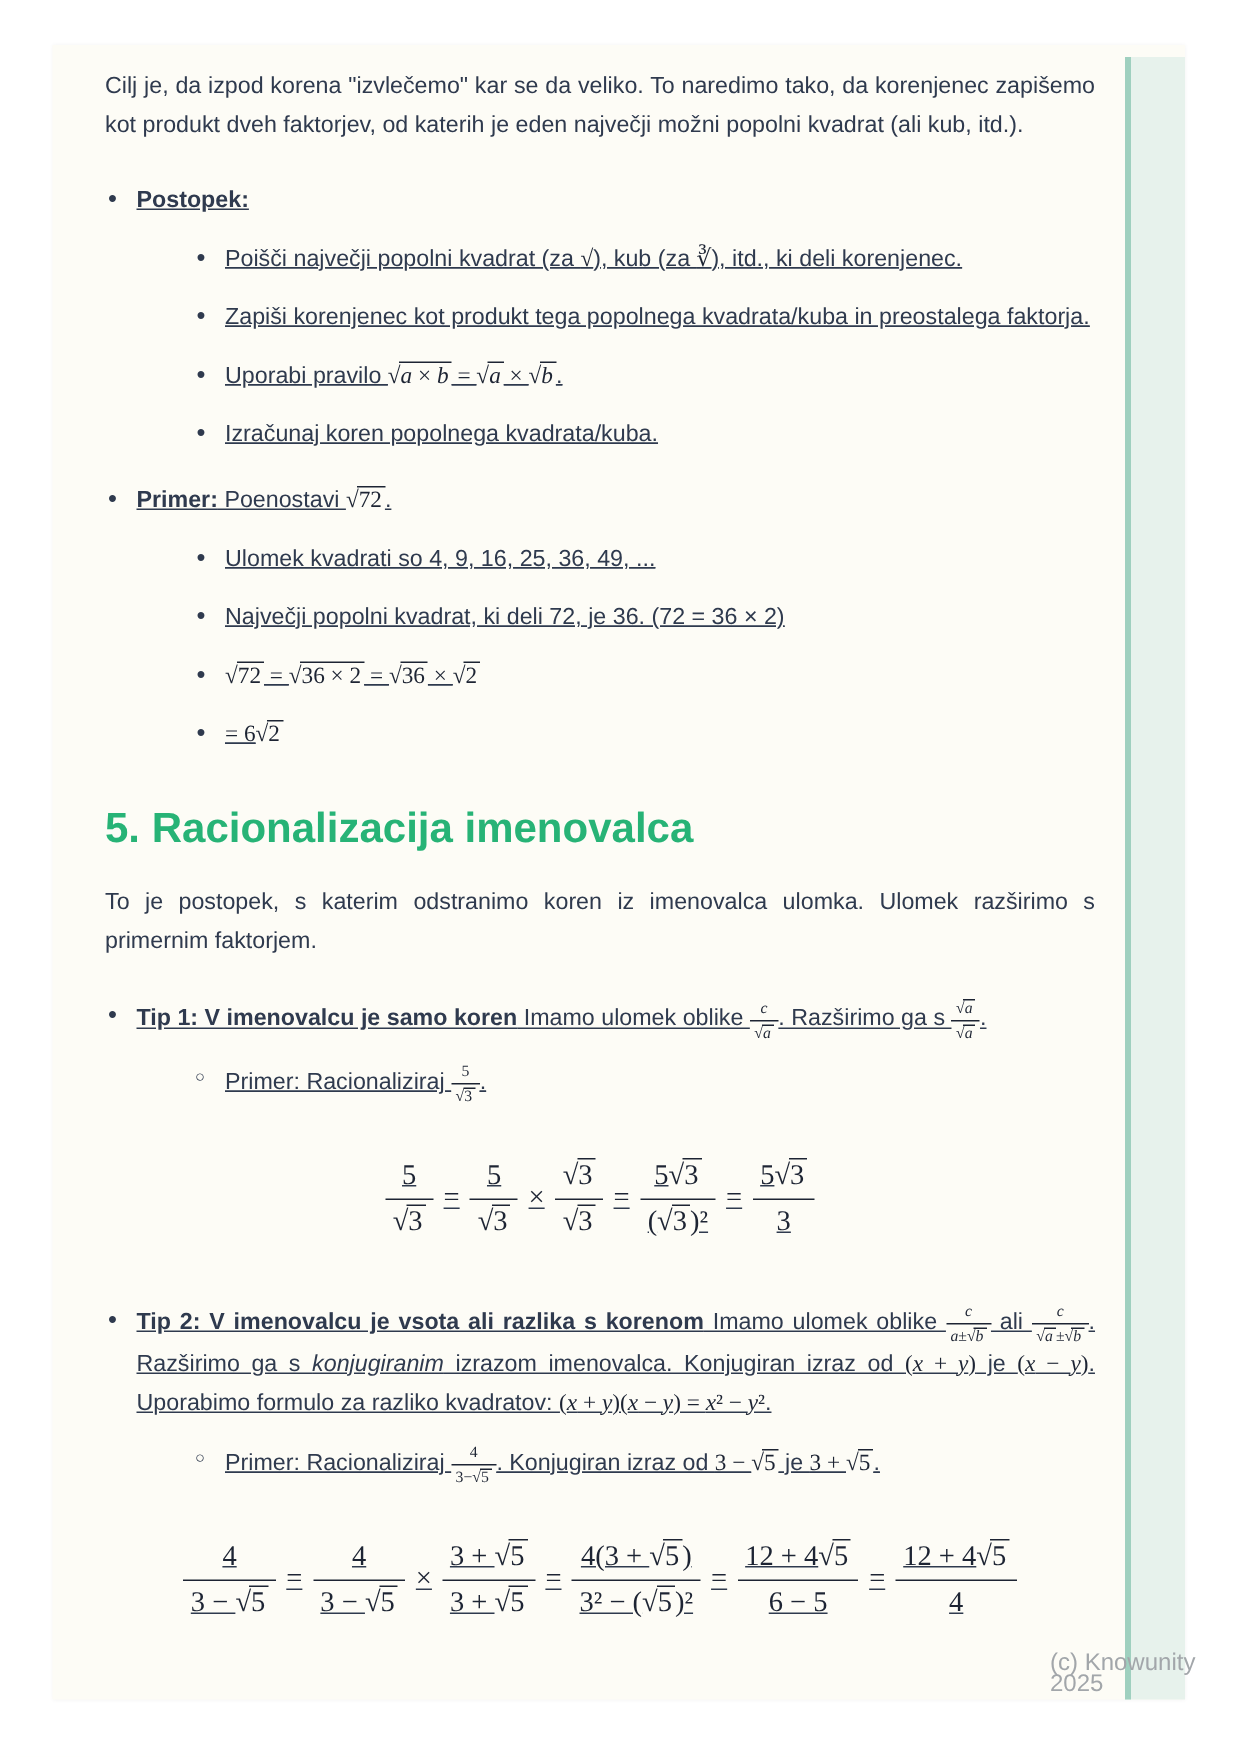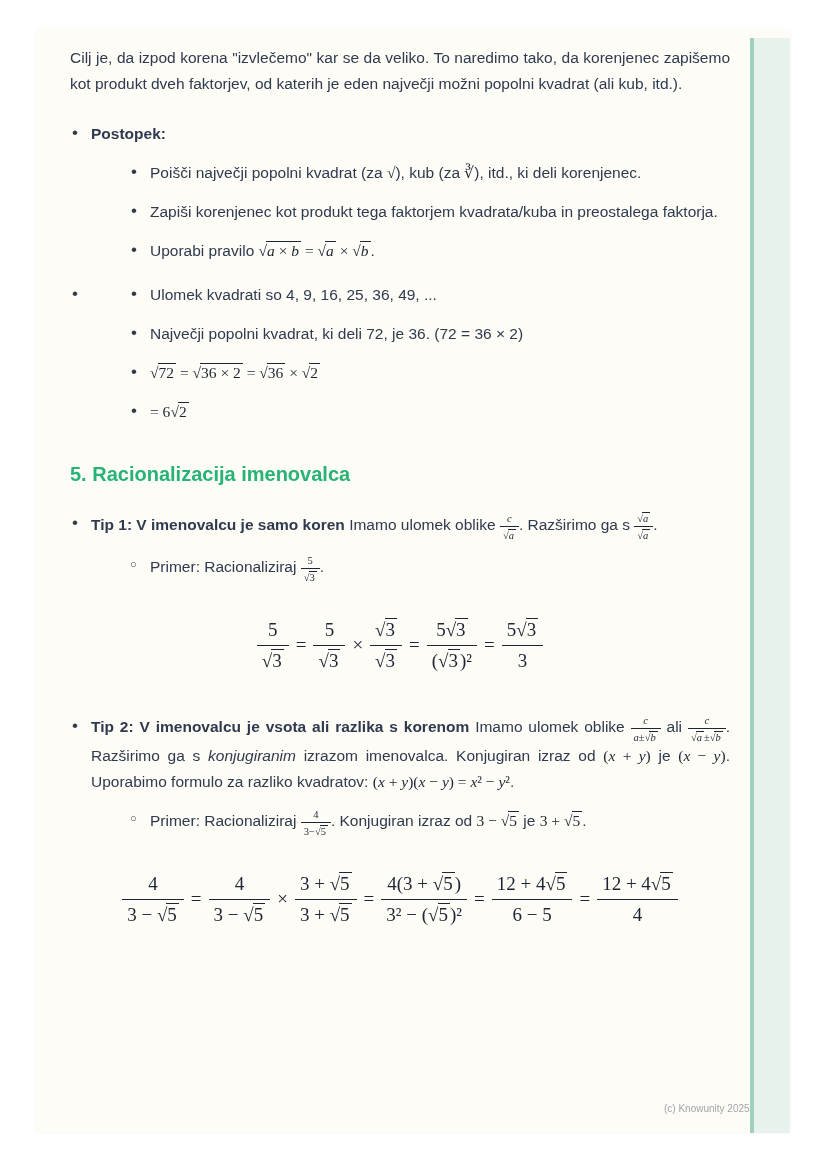--- a/index.html
+++ b/index.html
@@ -24,25 +24,25 @@
   .greenbar{
     position:absolute;top:8px;right:0;bottom:0;width:40px;
     background:var(--bar-fill);border-left:4px solid var(--bar-edge);
   }
   .content{
     position:absolute;left:35px;top:0;width:660px;
     font-size:15.5px;line-height:26px;text-align:justify;
   }
   .para{margin:15px 0 24px;}
   .heading{
-    font-size:20px;line-height:30px;font-weight:700;color:var(--accent);
+    font-size:28px;line-height:30px;font-weight:700;color:var(--accent);
     margin:34px 0 22px;text-align:left;
   }
   .blist{list-style:none;margin:4px 0 10px;}
-  .blist>li{position:relative;padding-left:21px;}
+  .blist>li{position:relative;padding-left:21px;text-decoration:underline;}
   .lvl1>li{margin:16px 0 18px;}
   .blist .blist{margin-left:38px;margin-top:3px;margin-bottom:0;}
   .lvl2>li{margin:13px 0;}
   .blist.disc>li::before{
     content:"\2022";position:absolute;left:2px;top:-1px;font-size:17px;color:var(--text);
   }
   .blist.circle>li::before{
     content:"\25CB";position:absolute;left:1px;top:-3px;font-size:11px;color:var(--text);
   }
   .tb{font-weight:700;}
@@ -60,65 +60,70 @@
   .li-text .math .frac,.para .math .frac{font-size:10.5px;position:relative;top:1px;}
   .formula{
     display:flex;align-items:center;justify-content:center;gap:7px;
     font-family:"Liberation Serif","DejaVu Serif",serif;font-size:19px;color:var(--math);
     margin:34px 0 40px;margin-left:-21px;line-height:1.2;
   }
   .formula .frac{line-height:1.25;}
   .formula .fnum{border-bottom:1.3px solid currentColor;padding:1px 5px 3px;}
   .formula .fden{padding:3px 5px 1px;}
   .watermark{
-    position:absolute;left:664px;top:1102px;z-index:3;
-    font-size:10px;color:var(--muted);line-height:14px;
+    position:absolute;left:700px;top:1102px;z-index:3;
+    font-size:16px;color:var(--muted);line-height:14px;
   }
 </style>
 </head>
 <body>
 
 <div class="page">
   <div class="card">
     <div class="greenbar"></div>
     <div class="content">
         <p class="para">Cilj je, da izpod korena "izvlečemo" kar se da veliko. To naredimo tako, da korenjenec zapišemo kot produkt dveh faktorjev, od katerih je eden največji možni popolni kvadrat (ali kub, itd.).</p>
         <ul class="blist lvl1 disc">
           <li>
             <div class="li-text"><span class="tb">Postopek:</span></div>
             <ul class="blist lvl2 disc">
               <li>
                 <div class="li-text">Poišči največji popolni kvadrat (za <span class="math">√</span>), kub (za <span class="math">∛</span>), itd., ki deli korenjenec.</div>
               </li>
               <li>
-                <div class="li-text">Zapiši korenjenec kot produkt tega faktorjem kvadrata/kuba in preostalega faktorja.</div>
+                <div class="li-text">Zapiši korenjenec kot produkt tega popolnega kvadrata/kuba in preostalega faktorja.</div>
               </li>
               <li>
                 <div class="li-text">Uporabi pravilo <span class="math"><span class="sqrt"><span class="rad">√</span><span class="vin"><span class="ti">a</span> × <span class="ti">b</span></span></span> = <span class="sqrt"><span class="rad">√</span><span class="vin"><span class="ti">a</span></span></span> × <span class="sqrt"><span class="rad">√</span><span class="vin"><span class="ti">b</span></span></span></span>.</div>
               </li>
+              <li>
+                <div class="li-text">Izračunaj koren popolnega kvadrata/kuba.</div>
+              </li>
             </ul>
           </li>
           <li>
+            <div class="li-text"><span class="tb">Primer:</span> Poenostavi <span class="math"><span class="sqrt"><span class="rad">√</span><span class="vin">72</span></span></span>.</div>
             <ul class="blist lvl2 disc">
               <li>
                 <div class="li-text">Ulomek kvadrati so 4, 9, 16, 25, 36, 49, ...</div>
               </li>
               <li>
                 <div class="li-text">Največji popolni kvadrat, ki deli 72, je 36. (72 = 36 × 2)</div>
               </li>
               <li>
                 <div class="li-text"><span class="math"><span class="sqrt"><span class="rad">√</span><span class="vin">72</span></span> = <span class="sqrt"><span class="rad">√</span><span class="vin">36 × 2</span></span> = <span class="sqrt"><span class="rad">√</span><span class="vin">36</span></span> × <span class="sqrt"><span class="rad">√</span><span class="vin">2</span></span></span></div>
               </li>
               <li>
                 <div class="li-text"><span class="math">= 6<span class="sqrt"><span class="rad">√</span><span class="vin">2</span></span></span></div>
               </li>
             </ul>
           </li>
         </ul>
         <h2 class="heading">5. Racionalizacija imenovalca</h2>
+        <p class="para">To je postopek, s katerim odstranimo koren iz imenovalca ulomka. Ulomek razširimo s primernim faktorjem.</p>
         <ul class="blist lvl1 disc">
           <li>
             <div class="li-text"><span class="tb">Tip 1: V imenovalcu je samo koren</span> Imamo ulomek oblike <span class="math"><span class="frac"><span class="fnum"><span class="ti">c</span></span><span class="fden"><span class="sqrt"><span class="rad">√</span><span class="vin"><span class="ti">a</span></span></span></span></span></span>. Razširimo ga s <span class="math"><span class="frac"><span class="fnum"><span class="sqrt"><span class="rad">√</span><span class="vin"><span class="ti">a</span></span></span></span><span class="fden"><span class="sqrt"><span class="rad">√</span><span class="vin"><span class="ti">a</span></span></span></span></span></span>.</div>
             <ul class="blist lvl2 circle">
               <li>
                 <div class="li-text">Primer: Racionaliziraj <span class="math"><span class="frac"><span class="fnum">5</span><span class="fden"><span class="sqrt"><span class="rad">√</span><span class="vin">3</span></span></span></span></span>.</div>
               </li>
             </ul>
             <div class="formula"><span class="frac">
                 <span class="fnum">5</span>

